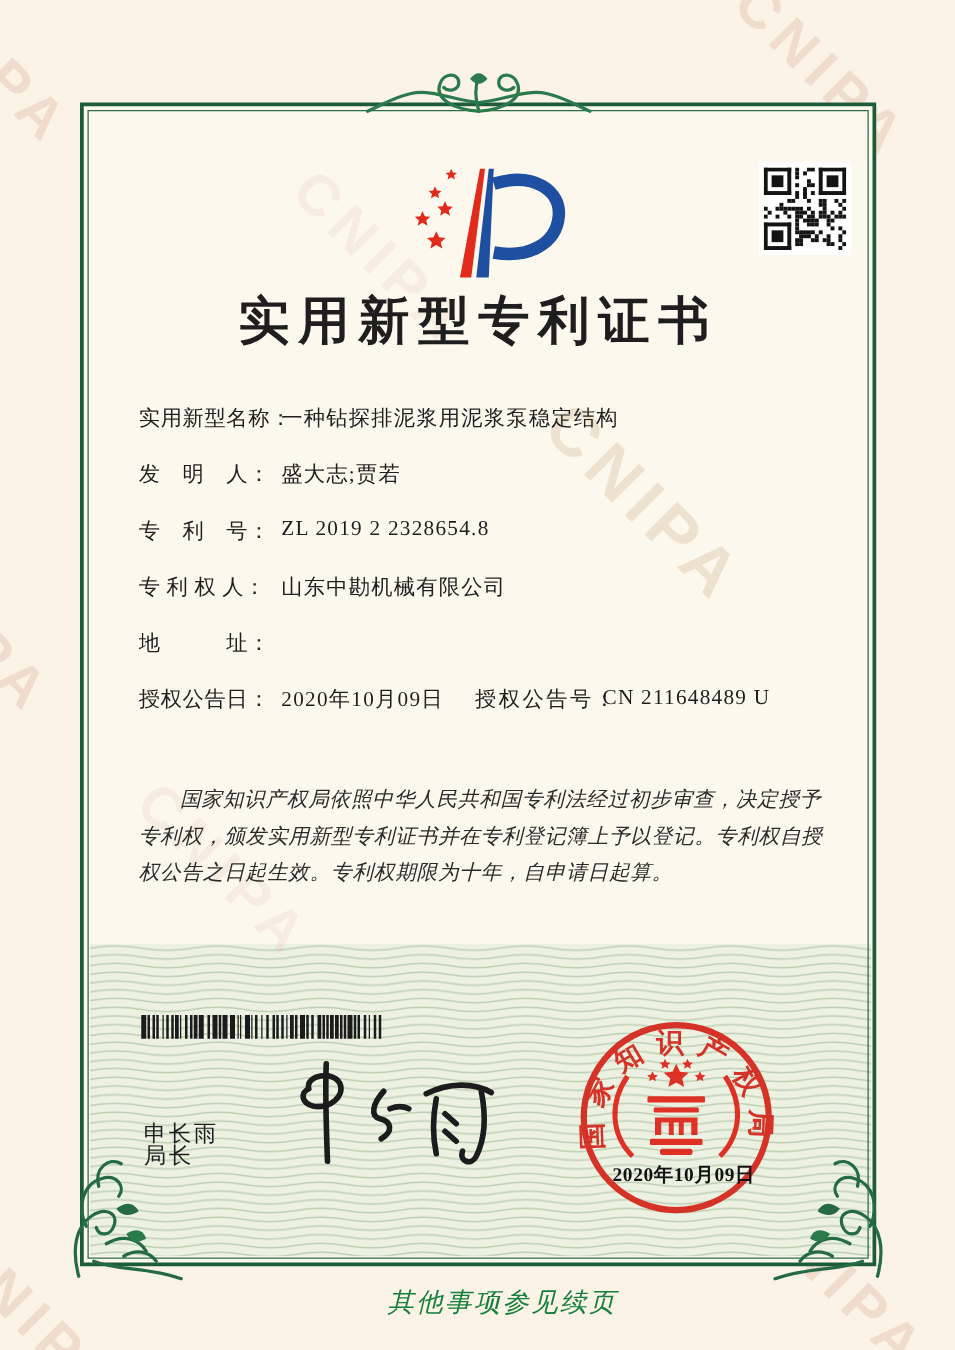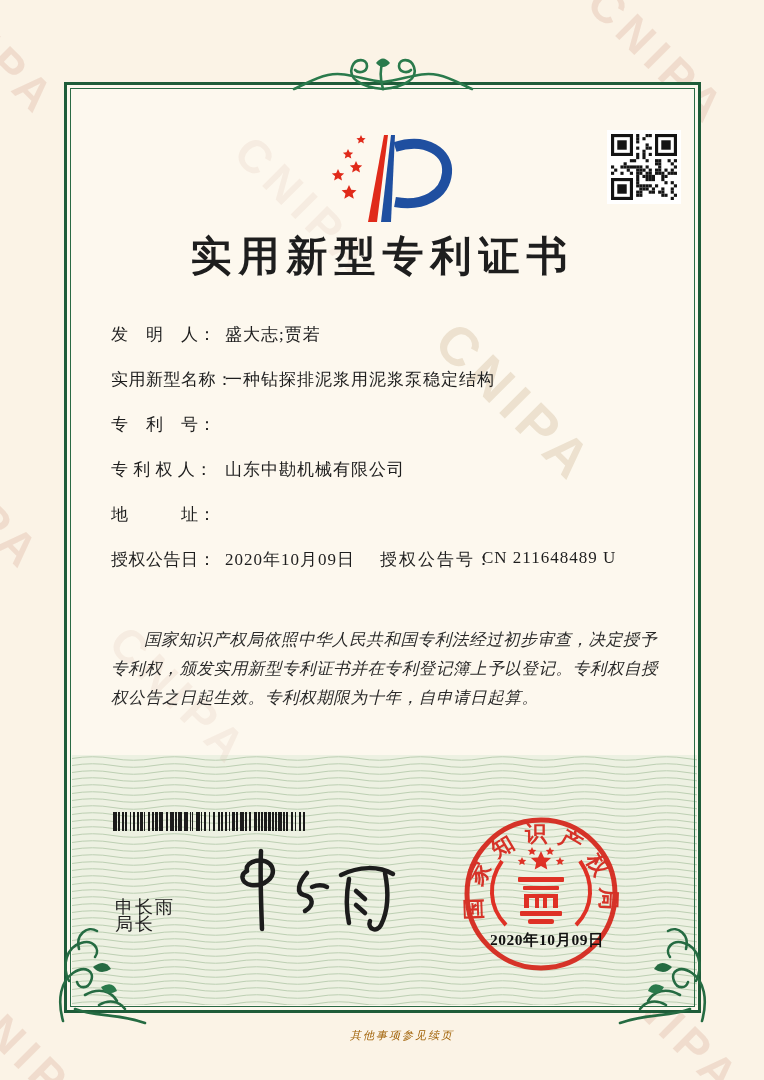--- a/index.html
+++ b/index.html
@@ -59,21 +59,21 @@
   .signature{left:158px;top:758px;z-index:6;}
 
   .seal{left:395px;top:730px;z-index:6;}
   .seal-date{left:410px;top:845px;width:140px;text-align:center;font-size:15.5px;
              font-weight:600;color:#111;z-index:7;letter-spacing:0.5px;}
 
   .page-info{left:0;right:0;top:900px;text-align:center;font-size:15px;letter-spacing:2px;}
 
   .cont-note{
     position:absolute;left:0;right:0;top:1028px;text-align:center;
-    font-size:11px;font-style:italic;letter-spacing:2px;z-index:2;color:#a16207;padding-left:40px;
+    font-size:21px;font-style:italic;letter-spacing:2px;z-index:2;color:#15803d;padding-left:40px;
   }
 </style>
 </head>
 <body>
 
 <div class="wm pink" style="left:-55px;top:-35px;">CNIPA</div>
 <div class="wm pink" style="left:615px;top:-25px;">CNIPA</div>
 <div class="wm pink" style="left:-70px;top:420px;">CNIPA</div>
 <div class="wm pink" style="left:-15px;top:975px;">CNIPA</div>
 <div class="wm pink" style="left:630px;top:945px;">CNIPA</div>
@@ -265,29 +265,30 @@
         <rect x="52.7" y="58.9" width="3.1" height="3.1" fill="#141414"></rect>
         <rect x="62" y="58.9" width="3.1" height="3.1" fill="#141414"></rect>
         <rect x="58.9" y="62" width="3.1" height="3.1" fill="#141414"></rect>
       </svg>
   </div>
 
   <div class="abs title">实用新型专利证书</div>
 
   <div class="abs fields">
     <div class="frow">
+      <span class="flabel">实用新型名称：</span>
+      <span class="fvalue">一种钻探排泥浆用泥浆泵稳定结构</span>
+    </div>
+    <div class="frow">
       <span class="flabel">发　明　人：</span>
       <span class="fvalue">盛大志;贾若</span>
     </div>
     <div class="frow">
-      <span class="flabel">实用新型名称：</span>
-      <span class="fvalue">一种钻探排泥浆用泥浆泵稳定结构</span>
-    </div>
-    <div class="frow">
       <span class="flabel">专　利　号：</span>
+      <span class="fvalue">ZL 2019 2 2328654.8</span>
     </div>
     <div class="frow">
       <span class="flabel">专 利 权 人：</span>
       <span class="fvalue">山东中勘机械有限公司</span>
     </div>
     <div class="frow">
       <span class="flabel">地　　　址：</span>
     </div>
     <div class="frow grant-row">
       <span class="flabel">授权公告日：</span>

